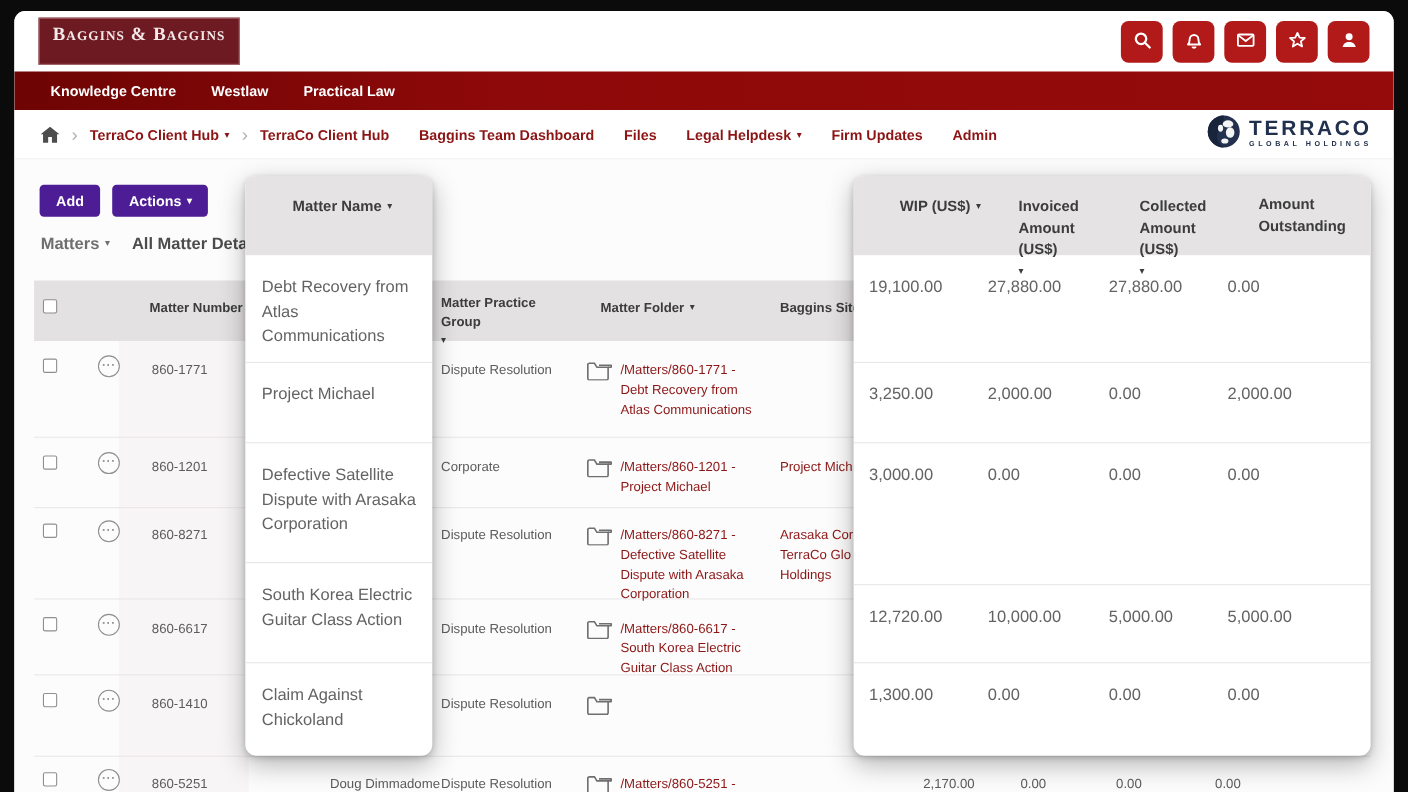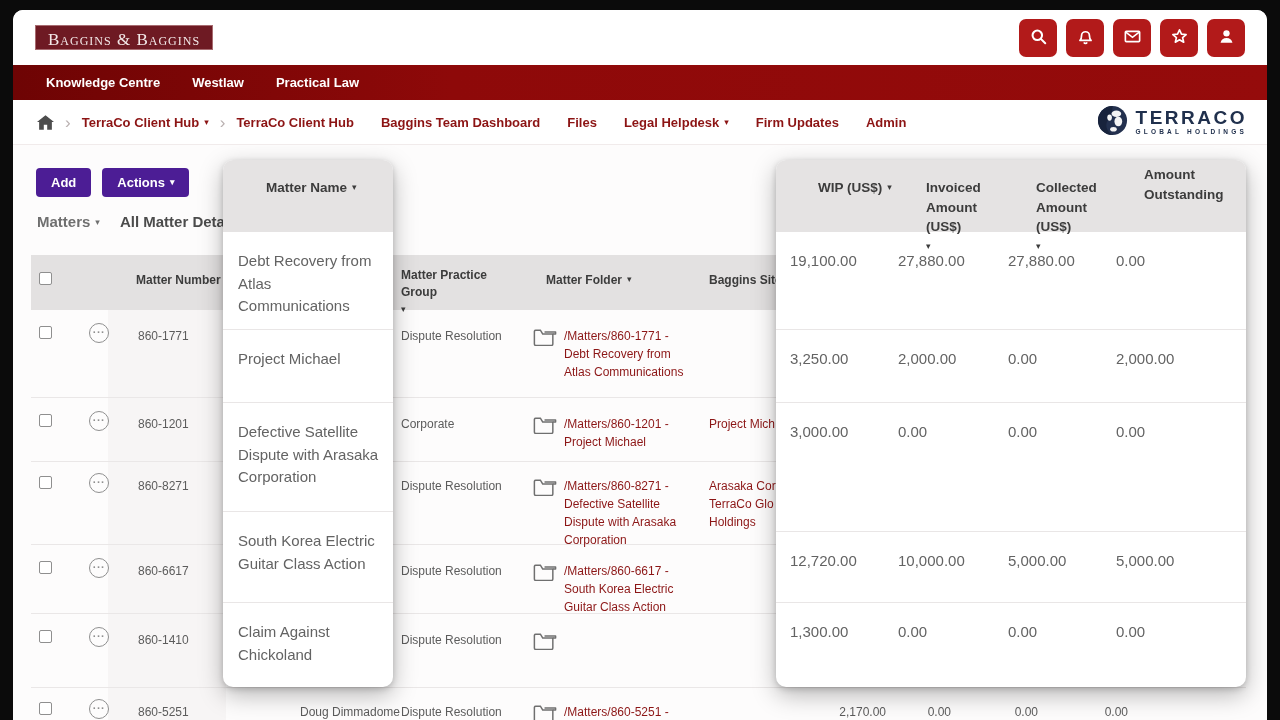--- a/index.html
+++ b/index.html
@@ -1,21 +1,21 @@
 <!DOCTYPE html>
 <html><head>
 <meta charset="utf-8">
 <style>
   * { margin:0; padding:0; box-sizing:border-box; }
   html,body { width:1280px; height:720px; background:#0b0b0b; font-family:"Liberation Sans","DejaVu Sans",sans-serif; overflow:hidden; }
   .window { position:absolute; left:13px; top:10px; width:1254px; height:710px; background:#fff; border-radius:10px 10px 0 0; overflow:hidden; }
 
   
   .topbar { position:absolute; left:0; top:0; width:100%; height:55px; background:#fff; display:flex; align-items:center; }
-  .firm-logo { margin-left:22px; background:#6e1a23; border:1px solid #a76b70; color:#f3e9e9; font-family:"Liberation Serif","DejaVu Serif",serif; font-variant:small-caps; font-size:17px; letter-spacing:1px; padding:5px 12px 1px; line-height:1; }
+  .firm-logo { margin-left:22px; background:#6e1a23; border:1px solid #a76b70; color:#f3e9e9; font-family:"Liberation Serif","DejaVu Serif",serif; font-variant:small-caps; font-size:17px; letter-spacing:1px; padding:5px 12px 19px; line-height:1;font-weight:bold; }
   .topbar-icons { margin-left:auto; margin-right:22px; display:flex; gap:9px; }
   .icon-btn { width:38px; height:38px; border:none; background:#b21a1a; border-radius:7px; color:#fff; display:flex; align-items:center; justify-content:center; cursor:pointer; }
   .icon-btn svg { width:19px; height:19px; }
 
   
   .redband { position:absolute; left:0; top:55px; width:100%; height:35px; background:linear-gradient(90deg,#6e0404 0%,#8e0909 35%,#950b0b 100%); display:flex; align-items:center; gap:32px; padding-left:33px; }
   .redband .navlink { color:#fff; font-size:13px; font-weight:700; cursor:pointer; }
 
   
   .tabrow { position:absolute; left:0; top:90px; width:100%; height:45px; background:#fff; border-bottom:1px solid #f1ebeb; display:flex; align-items:center; padding:0 20px 0 24px; }
@@ -256,21 +256,21 @@
       <div class="p-row" style="top:442px; height:85px;">
         <div class="p-cell" style="left:15px; top:18px; width:130px;">Claim Against Chickoland</div>
       </div>
     </div>
 
     <div class="panel" style="left:763px; width:470px; height:527px;">
       <div class="panel-hd">
         <div class="p-hlabel" style="left:14px; top:18px;"><span>WIP (US$)</span><span class="crt">▾</span></div>
         <div class="p-hlabel" style="left:122px; top:18px; width:100px;"><span>Invoiced Amount (US$)</span><br><span class="crt" style="margin-left:0;">▾</span></div>
         <div class="p-hlabel" style="left:232px; top:18px; width:100px;"><span>Collected Amount (US$)</span><br><span class="crt" style="margin-left:0;">▾</span></div>
-        <div class="p-hlabel" style="left:340px; top:5px; width:128px;"><span>Amount Outstanding</span></div>
+        <div class="p-hlabel" style="left:340px; top:16px; width:128px;"><span>Amount Outstanding</span></div>
       </div>
       <div class="p-row first" style="top:72px; height:97px;">
         <div class="p-cell" style="left:14px; top:18px;">19,100.00</div>
         <div class="p-cell" style="left:122px; top:18px;">27,880.00</div>
         <div class="p-cell" style="left:232px; top:18px;">27,880.00</div>
         <div class="p-cell" style="left:340px; top:18px;">0.00</div>
       </div>
       <div class="p-row" style="top:169px; height:73px;">
         <div class="p-cell" style="left:14px; top:18px;">3,250.00</div>
         <div class="p-cell" style="left:122px; top:18px;">2,000.00</div>

